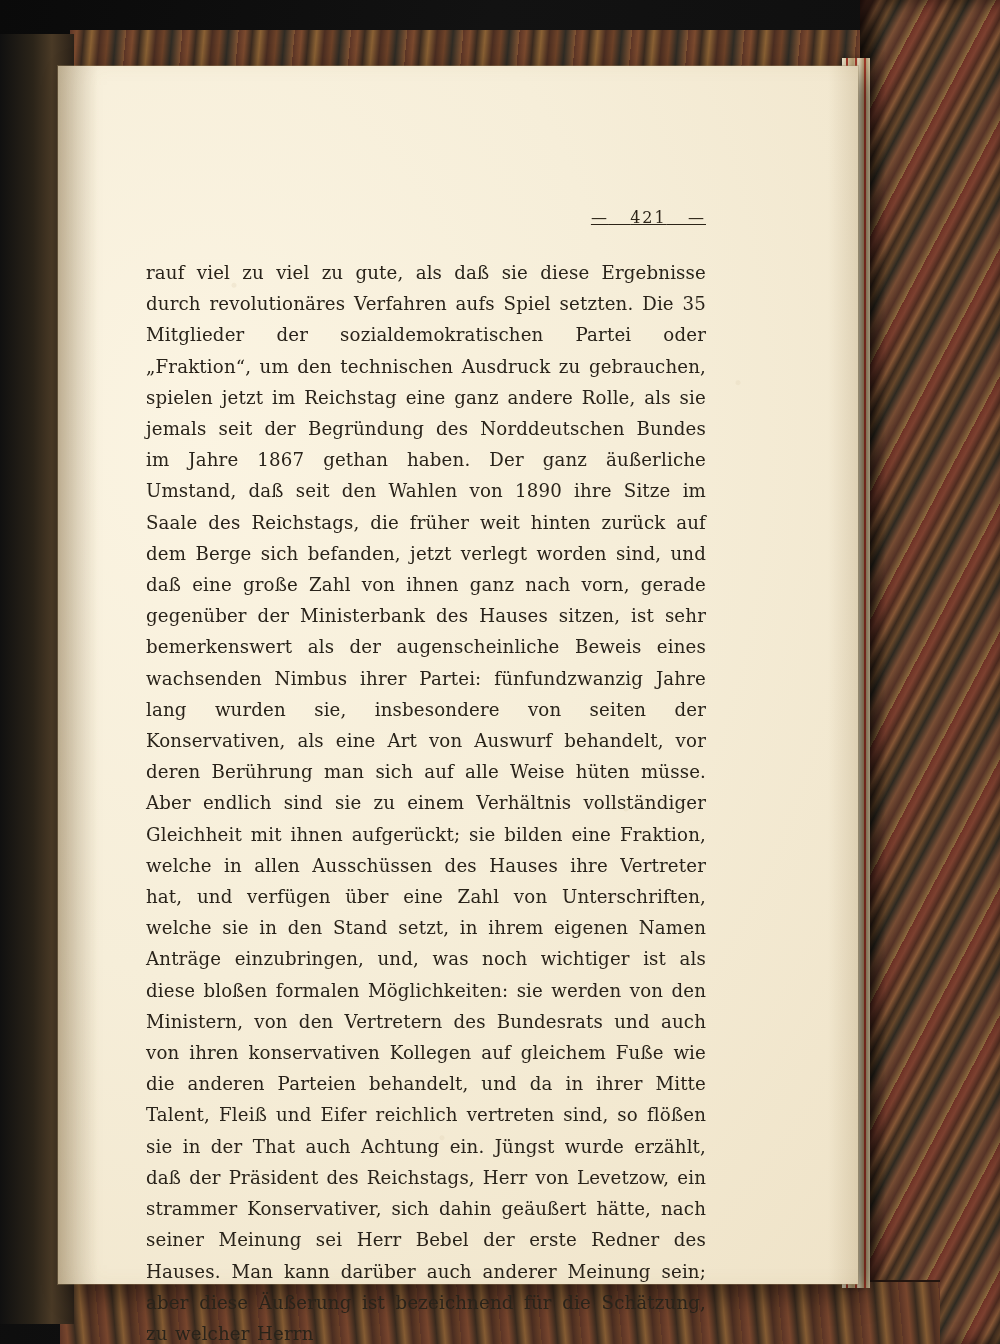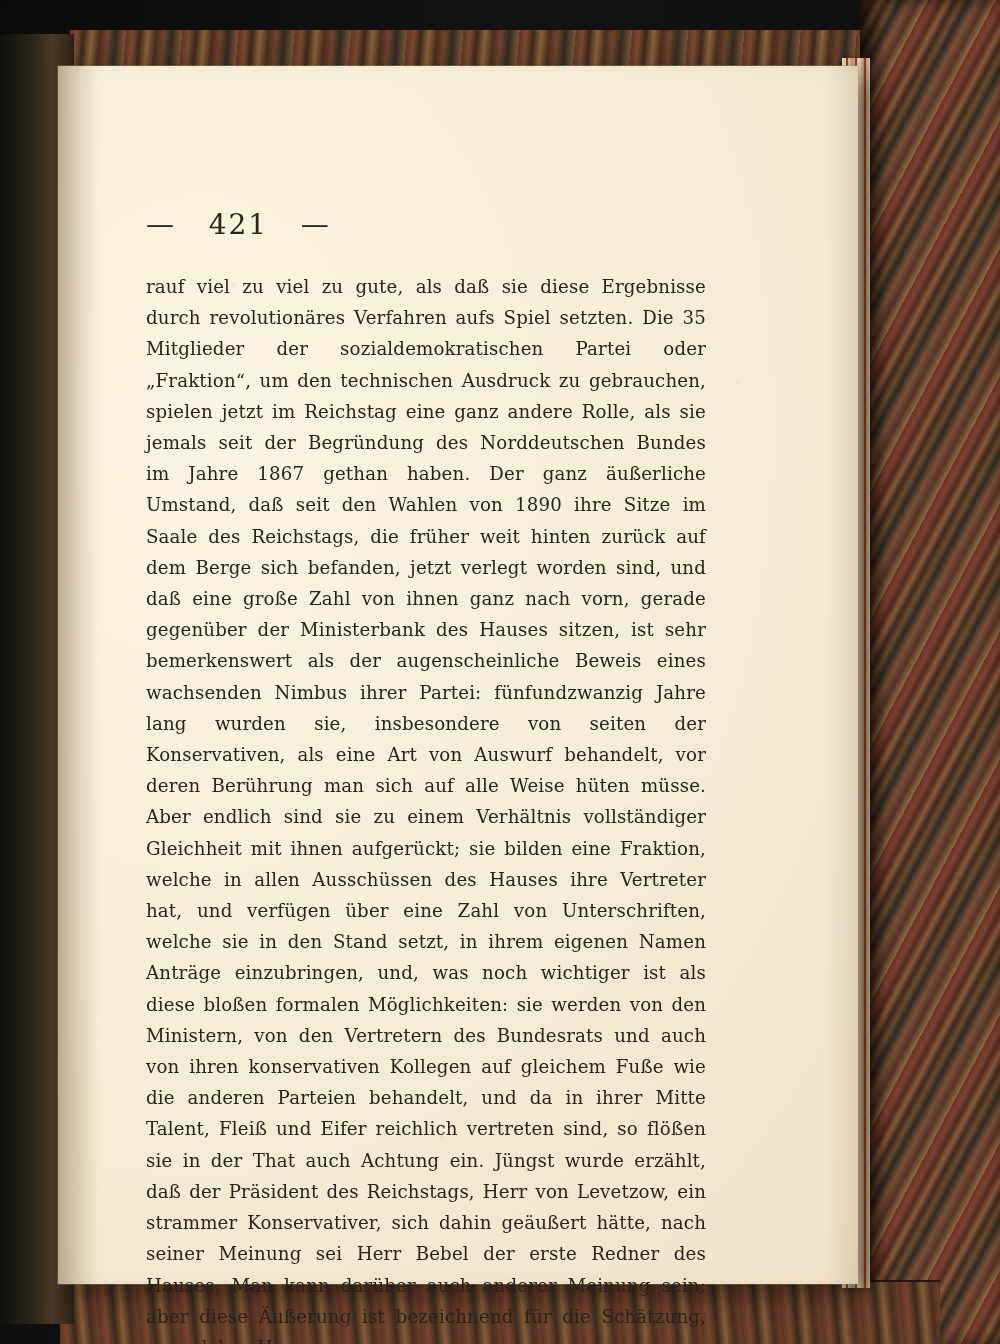--- a/index.html
+++ b/index.html
@@ -139,26 +139,27 @@
   }
 
   .text-block {
     position: absolute;
     left: 88px;
     top: 142px;
     width: 560px;
   }
 
   .folio {
-    text-align: left;
-    font-size: 28px;
+    text-align: right;
+    font-size: 16px;
     letter-spacing: 2px;
     color: #2c2418;
     margin-bottom: 30px;
     font-family: "DejaVu Serif", serif;
+    text-decoration: underline;
   }
 
   .body-text {
     font-family: "DejaVu Serif", serif;
     font-size: 18.2px;
     line-height: 31.2px;
     color: #29231a;
     text-align: justify;
     text-justify: inter-word;
     word-spacing: 1.5px;

